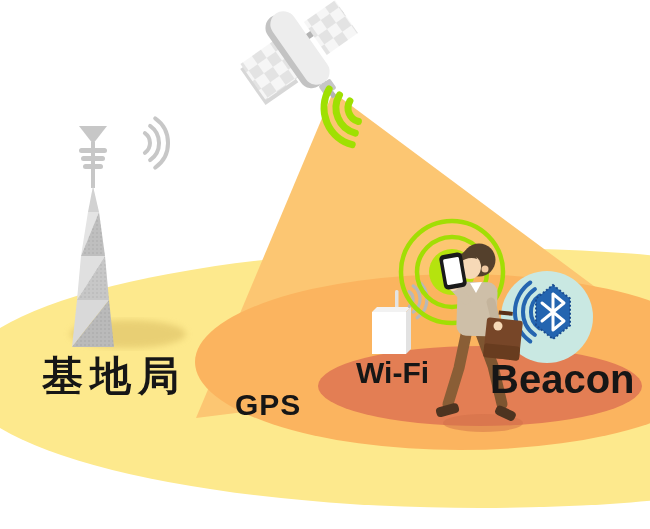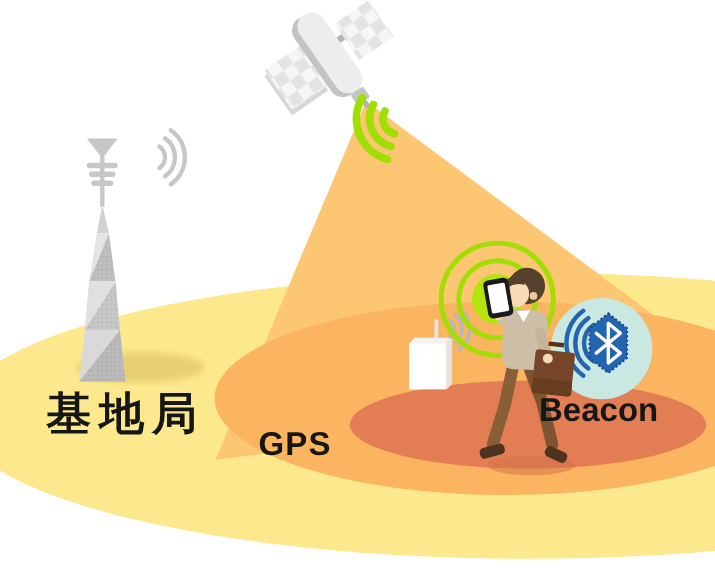--- a/index.html
+++ b/index.html
@@ -3,21 +3,21 @@
 <meta charset="utf-8">
 <style>
   html,body{margin:0;padding:0;background:#fff;}
   .stage{position:relative;width:650px;height:529px;overflow:hidden;background:#fff;
          font-family:"Liberation Sans","DejaVu Sans",sans-serif;}
   .stage svg{position:absolute;left:0;top:0;}
   .label{position:absolute;font-weight:700;color:#161616;white-space:nowrap;line-height:1;}
   .label-ja{left:42px;top:356px;font-size:41px;letter-spacing:7px;}
   .label-gps{left:235px;top:358px;font-size:30px;letter-spacing:1px;margin-top:32px;}
   .label-wifi{left:356px;top:358px;font-size:30px;}
-  .label-beacon{left:490px;top:359px;font-size:30px;}
+  .label-beacon{left:490px;top:359px;font-size:40px;}
 </style>
 </head>
 <body>
 
 <div class="stage">
 
 <svg width="650" height="529" viewBox="0 0 650 529">
   <defs>
     <pattern id="checker" width="22" height="22" patternUnits="userSpaceOnUse">
       <rect width="22" height="22" fill="#F6F6F6"></rect>
@@ -149,15 +149,16 @@
 
     <g transform="translate(453,271) rotate(-10)">
       <rect x="-11.5" y="-17.5" width="23" height="35" rx="4.5" fill="#1A1A1A"></rect>
       <rect x="-8" y="-13" width="16" height="26" rx="1.5" fill="#FFFFFF"></rect>
     </g>
   </g>
 </svg>
 
 <div class="label label-ja">基地局</div>
 <div class="label label-gps">GPS</div>
+<div class="label label-wifi">Wi-Fi</div>
 <div class="label label-beacon">Beacon</div>
 
 </div>
 
 </body></html>

